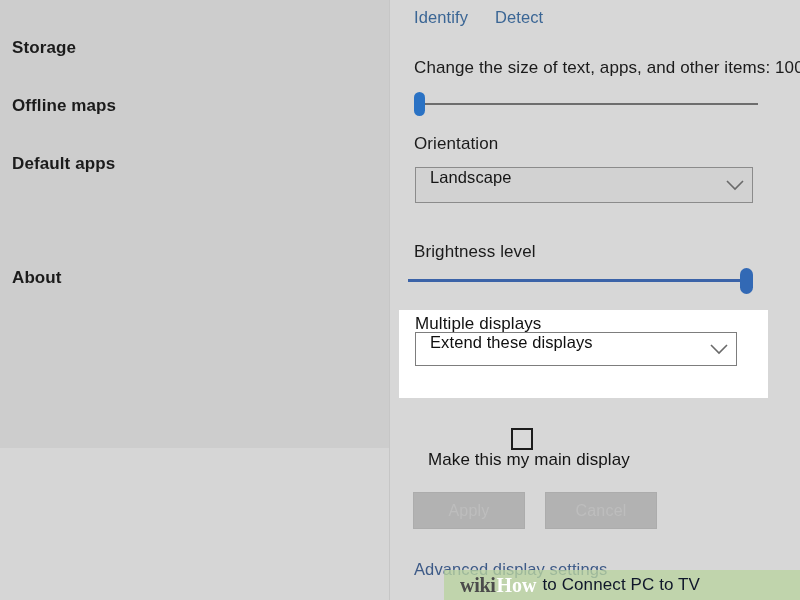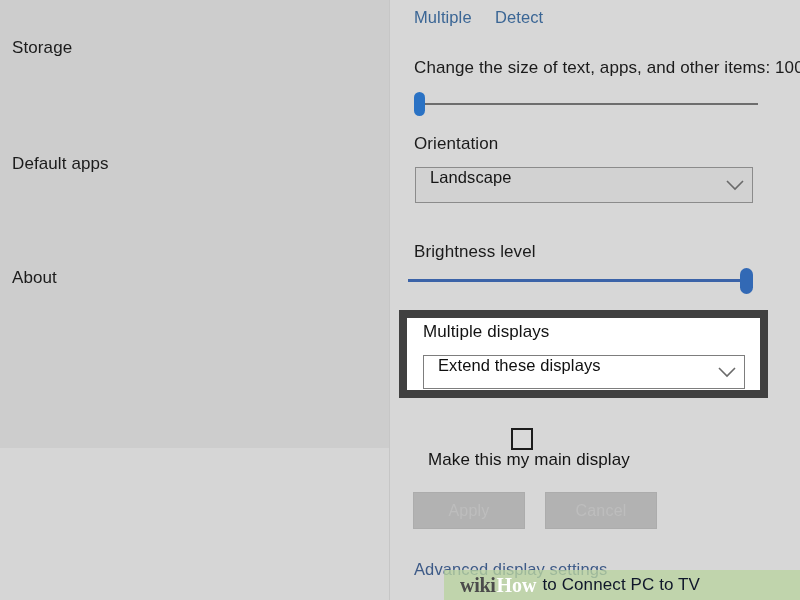--- a/index.html
+++ b/index.html
@@ -23,20 +23,21 @@
   }
 
   
   .nav-pane {
     position: absolute;
     left: 0;
     top: 0;
     width: 389px;
     height: 448px;
     background: #cdcdcd;
+    font-weight: bold;
   }
   .nav-divider {
     position: absolute;
     left: 389px;
     top: 0;
     width: 1px;
     height: 600px;
     background: #c6c6c6;
   }
   .nav-item {
@@ -166,43 +167,43 @@
     background: #3269b5;
   }
 
   
   .highlight-box {
     position: absolute;
     left: 399px;
     top: 310px;
     width: 369px;
     height: 88px;
-    background: #404040;
-    padding: 8px;
+    background: #1d4ed8;
+    padding: 0;
     box-sizing: border-box;
   }
   .highlight-inner {
     position: relative;
     width: 100%;
     height: 100%;
     background: #ffffff;
   }
   .label-multiple {
     position: absolute;
     left: 16px;
     top: 4px;
     font-size: 17px;
     color: #121212;
     white-space: nowrap;
     letter-spacing: 0.1px;
   }
   .dropdown-multiple {
     position: absolute;
     left: 16px;
-    top: 37px;
+    top: 22px;
     width: 322px;
     height: 34px;
     background: #ffffff;
     border: 1px solid #7d7d7d;
   }
   .dropdown-multiple .dd-text { color: #0f0f0f; }
 
   
   .checkbox-row {
     position: absolute;
@@ -279,28 +280,29 @@
     letter-spacing: 0.1px;
   }
 </style>
 </head>
 <body>
 
 <div id="app">
 
   <div class="nav-pane">
     <div class="nav-item i0">Storage</div>
+    <div class="nav-item i1">Offline maps</div>
     <div class="nav-item i2">Default apps</div>
     <div class="nav-item i3">About</div>
   </div>
   <div class="nav-divider"></div>
 
   <div class="content-pane">
 
-    <div class="link link-identify">Multiple</div>
+    <div class="link link-identify">Identify</div>
     <div class="link link-detect">Detect</div>
 
     <div class="section-label label-scale">Change the size of text, apps, and other items: 100%</div>
 
     <div class="scale-slider">
       <div class="track"></div>
       <div class="thumb"></div>
     </div>
 
     <div class="section-label label-orientation">Orientation</div>

